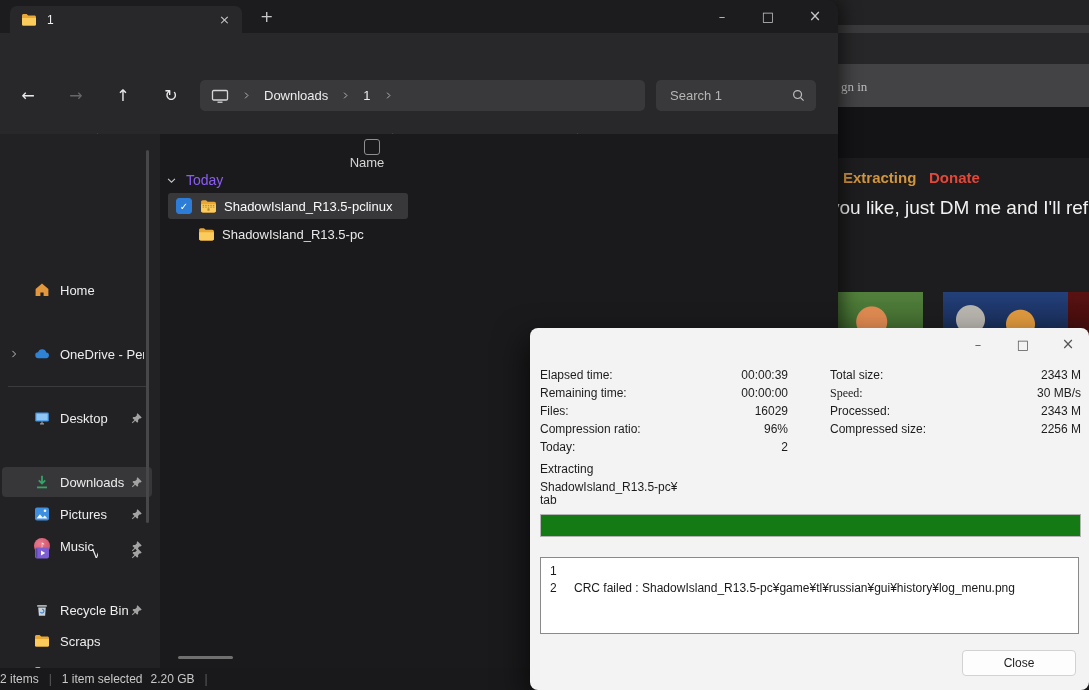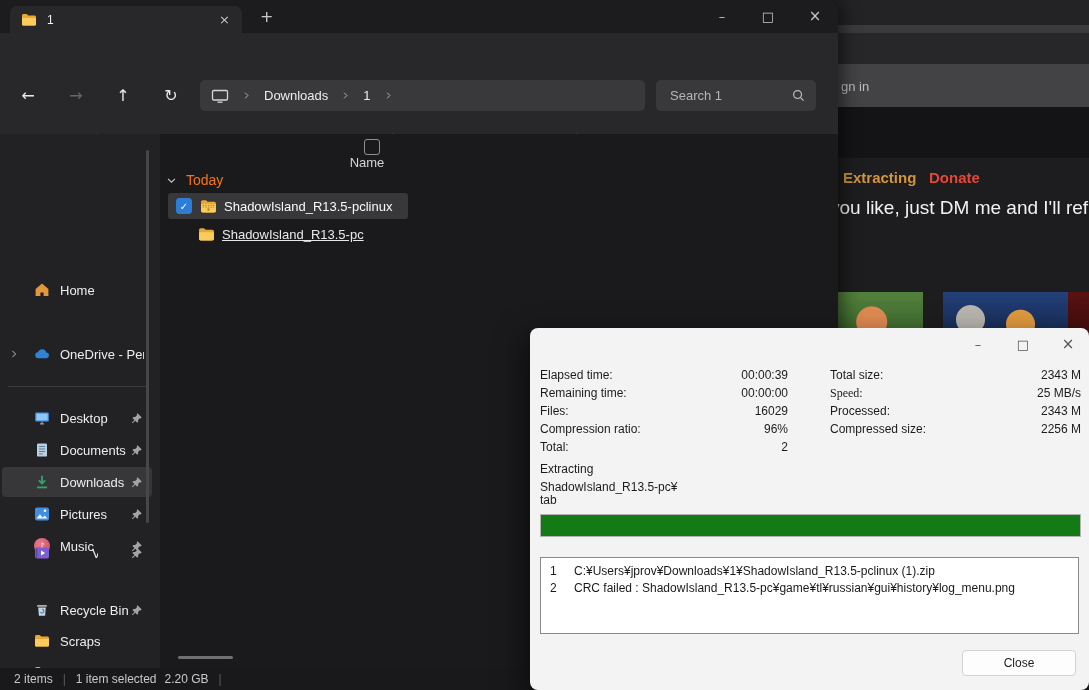--- a/index.html
+++ b/index.html
@@ -1,18 +1,18 @@
 <!DOCTYPE html>
 <html><head>
 <meta charset="utf-8">
 <style>
   html,body{margin:0;padding:0;background:#000;}
   .screen{position:relative;width:1089px;height:690px;overflow:hidden;background:#1d1d1f;
           font-family:"Liberation Sans",sans-serif;-webkit-font-smoothing:antialiased;}
-  .abs{position:absolute;}
+  .abs{position:absolute;font-family:Liberation Serif, serif;}
   .ico{font-family:"DejaVu Sans",sans-serif;}
 
   
   .bg-band{position:absolute;left:0;width:1089px;}
   .bg-msg{position:absolute;color:#f2f2f2;font-size:19px;white-space:nowrap;}
   .bg-brand{position:absolute;font-size:15px;font-weight:bold;white-space:nowrap;}
   .art{position:absolute;top:292px;height:46px;}
 
   
   .explorer{position:absolute;left:0;top:0;width:838px;height:690px;background:#1a1a1c;
@@ -358,29 +358,20 @@
 
         <div class="si" style="top:269px;">
           <svg class="si-ico" width="16" height="16">
               <use href="#i-desktop"></use>
             </svg>
           <span class="si-label">Desktop</span>
           <svg class="si-pin" width="13" height="13" viewBox="0 0 16 16">
               <use href="#i-pin"></use>
             </svg>
         </div>
-        <div class="si" style="top:301px;">
-          <svg class="si-ico" width="16" height="16">
-              <use href="#i-doc"></use>
-            </svg>
-          <span class="si-label">Documents</span>
-          <svg class="si-pin" width="13" height="13" viewBox="0 0 16 16">
-              <use href="#i-pin"></use>
-            </svg>
-        </div>
         <div class="si sel" style="top:333px;">
           <svg class="si-ico" width="16" height="16">
               <use href="#i-download"></use>
             </svg>
           <span class="si-label">Downloads</span>
           <svg class="si-pin" width="13" height="13" viewBox="0 0 16 16">
               <use href="#i-pin"></use>
             </svg>
         </div>
         <div class="si" style="top:365px;">
@@ -438,85 +429,84 @@
 
       <div class="filearea">
         <div class="frow" style="left:0;top:5px;width:400px;flex-direction:column;">
           <span class="cbx" style="margin-left:24px;"></span>
           <span style="margin-left:14px;font-size:13px;color:#d5d5d5;">Name</span>
         </div>
         <div class="frow" style="left:0;top:33px;">
           <svg width="11" height="11" viewBox="0 0 16 16" style="margin-left:6px;">
               <use href="#i-chevd"></use>
             </svg>
-          <span style="margin-left:9px;font-size:14px;color:#f97316;">Today</span>
+          <span style="margin-left:9px;font-size:14px;color:#8b5cf6;">Today</span>
         </div>
         <div class="frow" style="left:8px;top:59px;width:240px;background:#38383a;border-radius:3px;">
           <span class="cbx on ico" style="margin-left:8px;">✓</span>
           <svg width="17" height="17" viewBox="0 0 16 16" style="margin-left:8px;flex:none;">
               <use href="#i-zipfolder"></use>
             </svg>
           <span style="margin-left:7px;font-size:13px;color:#fafafa;white-space:nowrap;">ShadowIsland_R13.5-pclinux</span>
         </div>
         <div class="frow" style="left:8px;top:87px;width:240px;">
           <svg width="17" height="17" viewBox="0 0 16 16" style="margin-left:30px;flex:none;">
               <use href="#i-folder"></use>
             </svg>
-          <span style="margin-left:7px;font-size:13px;color:#e8e8e8;white-space:nowrap;text-decoration:underline;">ShadowIsland_R13.5-pc</span>
+          <span style="margin-left:7px;font-size:13px;color:#e8e8e8;white-space:nowrap;">ShadowIsland_R13.5-pc</span>
         </div>
         <div class="abs" style="left:18px;top:522px;width:55px;height:3px;background:#707070;border-radius:2px;"></div>
       </div>
     </div>
 
     <div class="statusbar">
-      <span style="margin-left:14px;">2 items</span>
+      <span style="">2 items</span>
       <span class="s-sep">|</span>
       <span>1 item selected</span>
       <span style="margin-left:8px;">2.20 GB</span>
       <span class="s-sep">|</span>
     </div>
   </div>
 
   <div class="dlg">
     <span class="dwinbtn ico" style="left:427px;">–</span>
     <span class="dwinbtn ico" style="left:472px;">□</span>
     <span class="dwinbtn ico" style="left:517px;font-size:15px;">×</span>
 
     <span class="stat" style="left:10px;top:40px;">Elapsed time:</span>
     <span class="stat" style="left:10px;top:58px;">Remaining time:</span>
     <span class="stat" style="left:10px;top:76px;">Files:</span>
     <span class="stat" style="left:10px;top:94px;">Compression ratio:</span>
-    <span class="stat" style="left:10px;top:112px;">Total:</span>
+    <span class="stat" style="left:10px;top:112px;">Today:</span>
     <span class="stat val" style="left:150px;top:40px;width:108px;">00:00:39</span>
     <span class="stat val" style="left:150px;top:58px;width:108px;">00:00:00</span>
     <span class="stat val" style="left:150px;top:76px;width:108px;">16029</span>
     <span class="stat val" style="left:150px;top:94px;width:108px;">96%</span>
     <span class="stat val" style="left:150px;top:112px;width:108px;">2</span>
 
     <span class="stat" style="left:300px;top:40px;">Total size:</span>
     <span class="stat" style="left:300px;top:58px;font-family:Liberation Serif, serif;">Speed:</span>
     <span class="stat" style="left:300px;top:76px;">Processed:</span>
     <span class="stat" style="left:300px;top:94px;text-align:center;">Compressed size:</span>
     <span class="stat val" style="left:420px;top:40px;width:131px;">2343 M</span>
-    <span class="stat val" style="left:420px;top:58px;width:131px;">25 MB/s</span>
+    <span class="stat val" style="left:420px;top:58px;width:131px;">30 MB/s</span>
     <span class="stat val" style="left:420px;top:76px;width:131px;">2343 M</span>
     <span class="stat val" style="left:420px;top:94px;width:131px;">2256 M</span>
 
     <span class="stat" style="left:10px;top:134px;">Extracting</span>
     <span class="stat" style="left:10px;top:152px;">ShadowIsland_R13.5-pc¥</span>
     <span class="stat" style="left:10px;top:165px;">tab</span>
 
     <div class="progress">
       <div class="progress-fill" style="width: 100%;"></div>
     </div>
 
     <div class="errbox">
       <div class="errrow">
         <span class="errnum">1</span>
-        <span>C:¥Users¥jprov¥Downloads¥1¥ShadowIsland_R13.5-pclinux (1).zip</span>
       </div>
       <div class="errrow">
         <span class="errnum">2</span>
         <span>CRC failed : ShadowIsland_R13.5-pc¥game¥tl¥russian¥gui¥history¥log_menu.png</span>
       </div>
     </div>
 
     <div class="closebtn">Close</div>
   </div>
 

